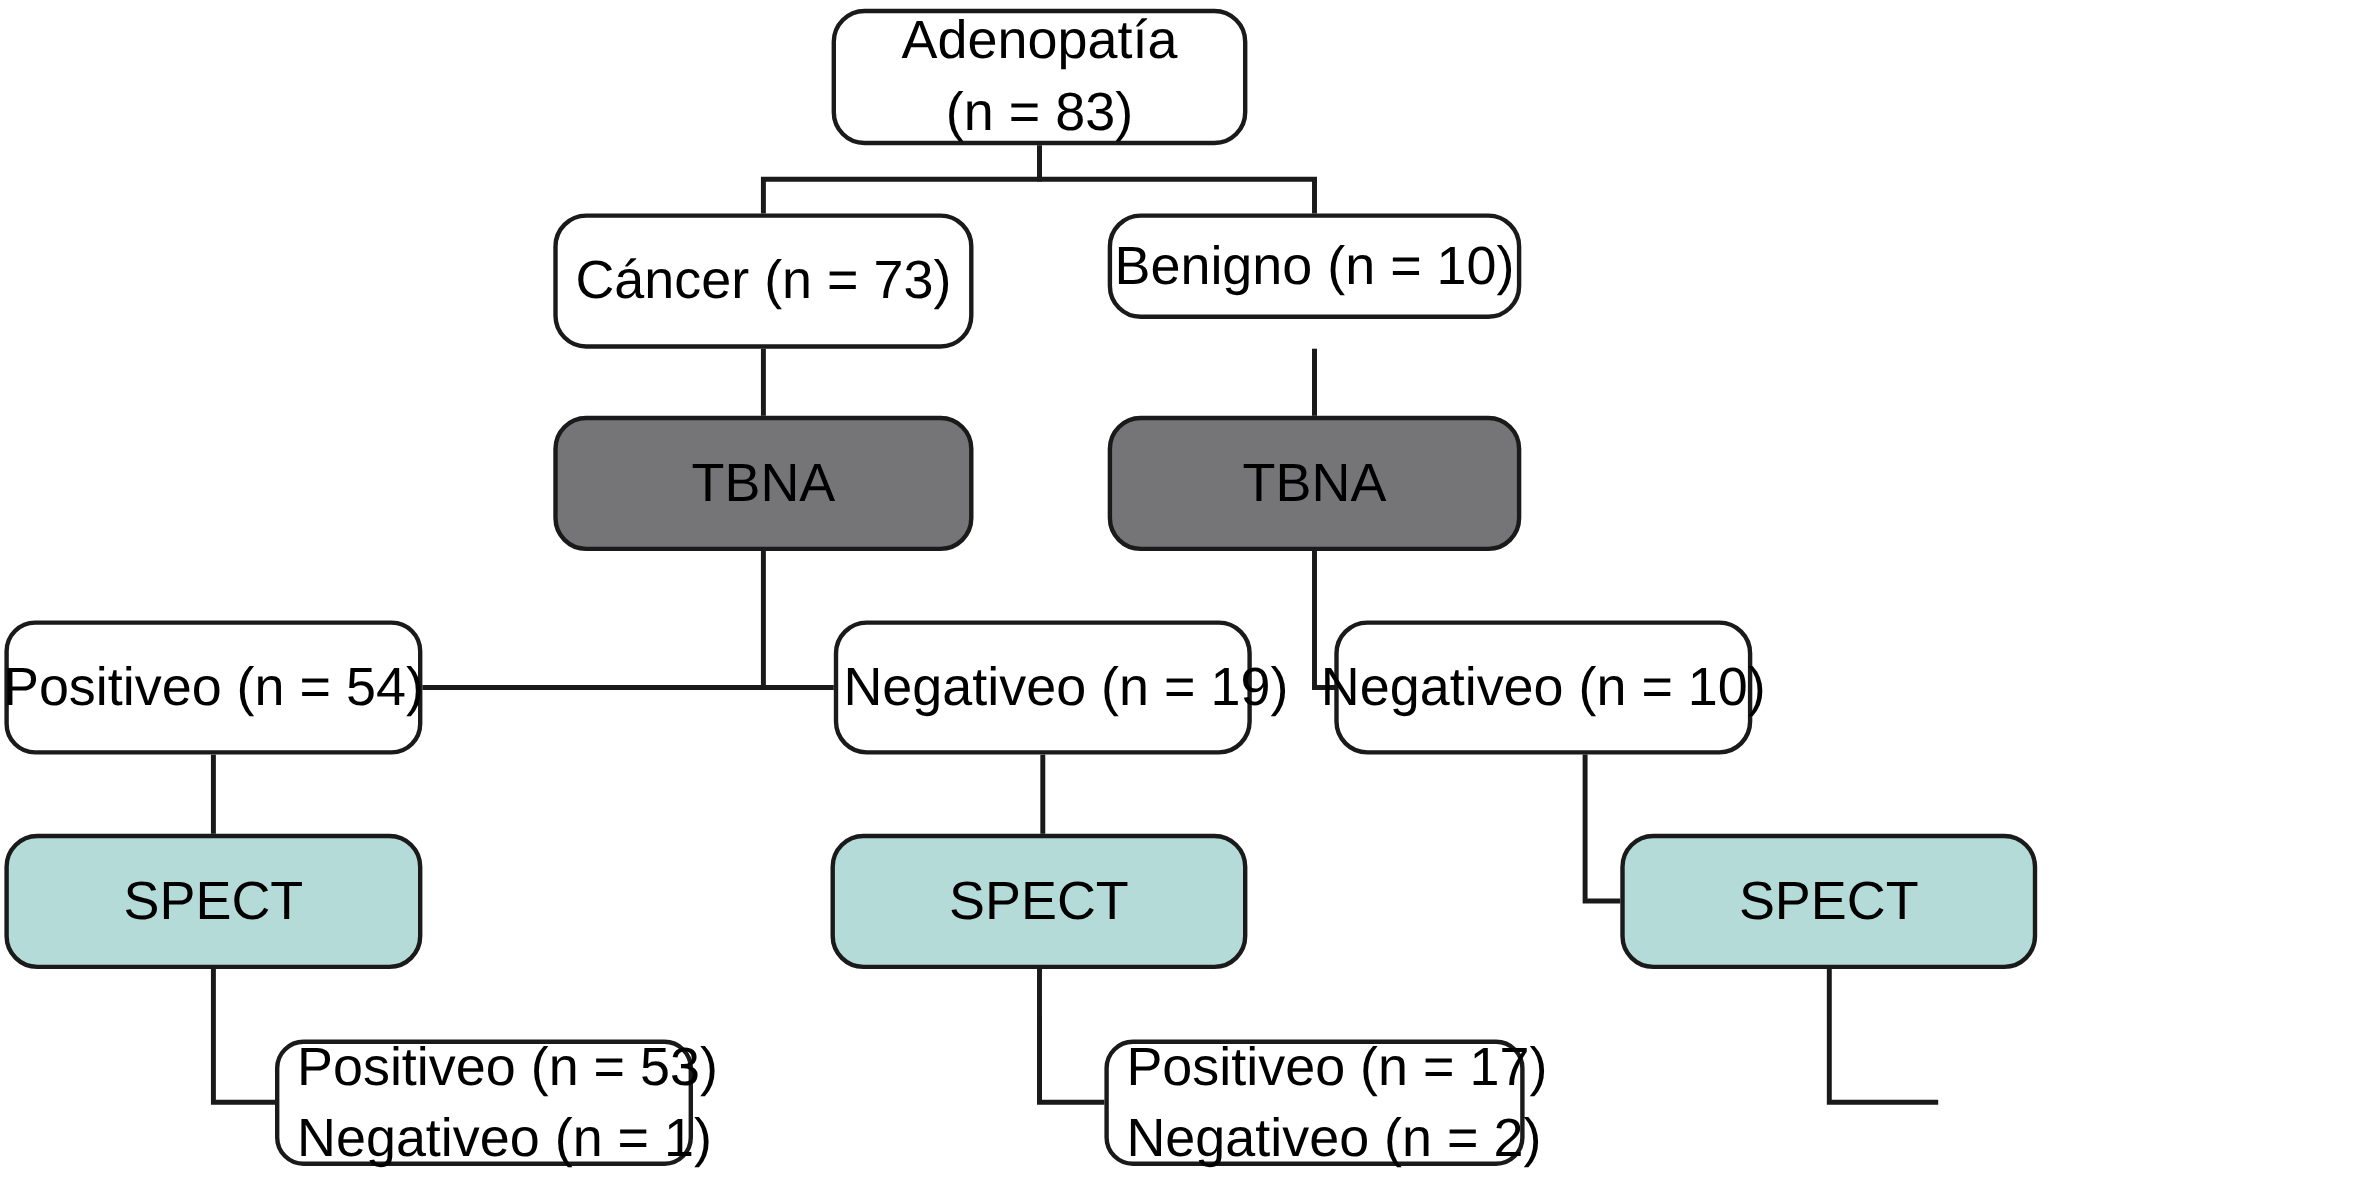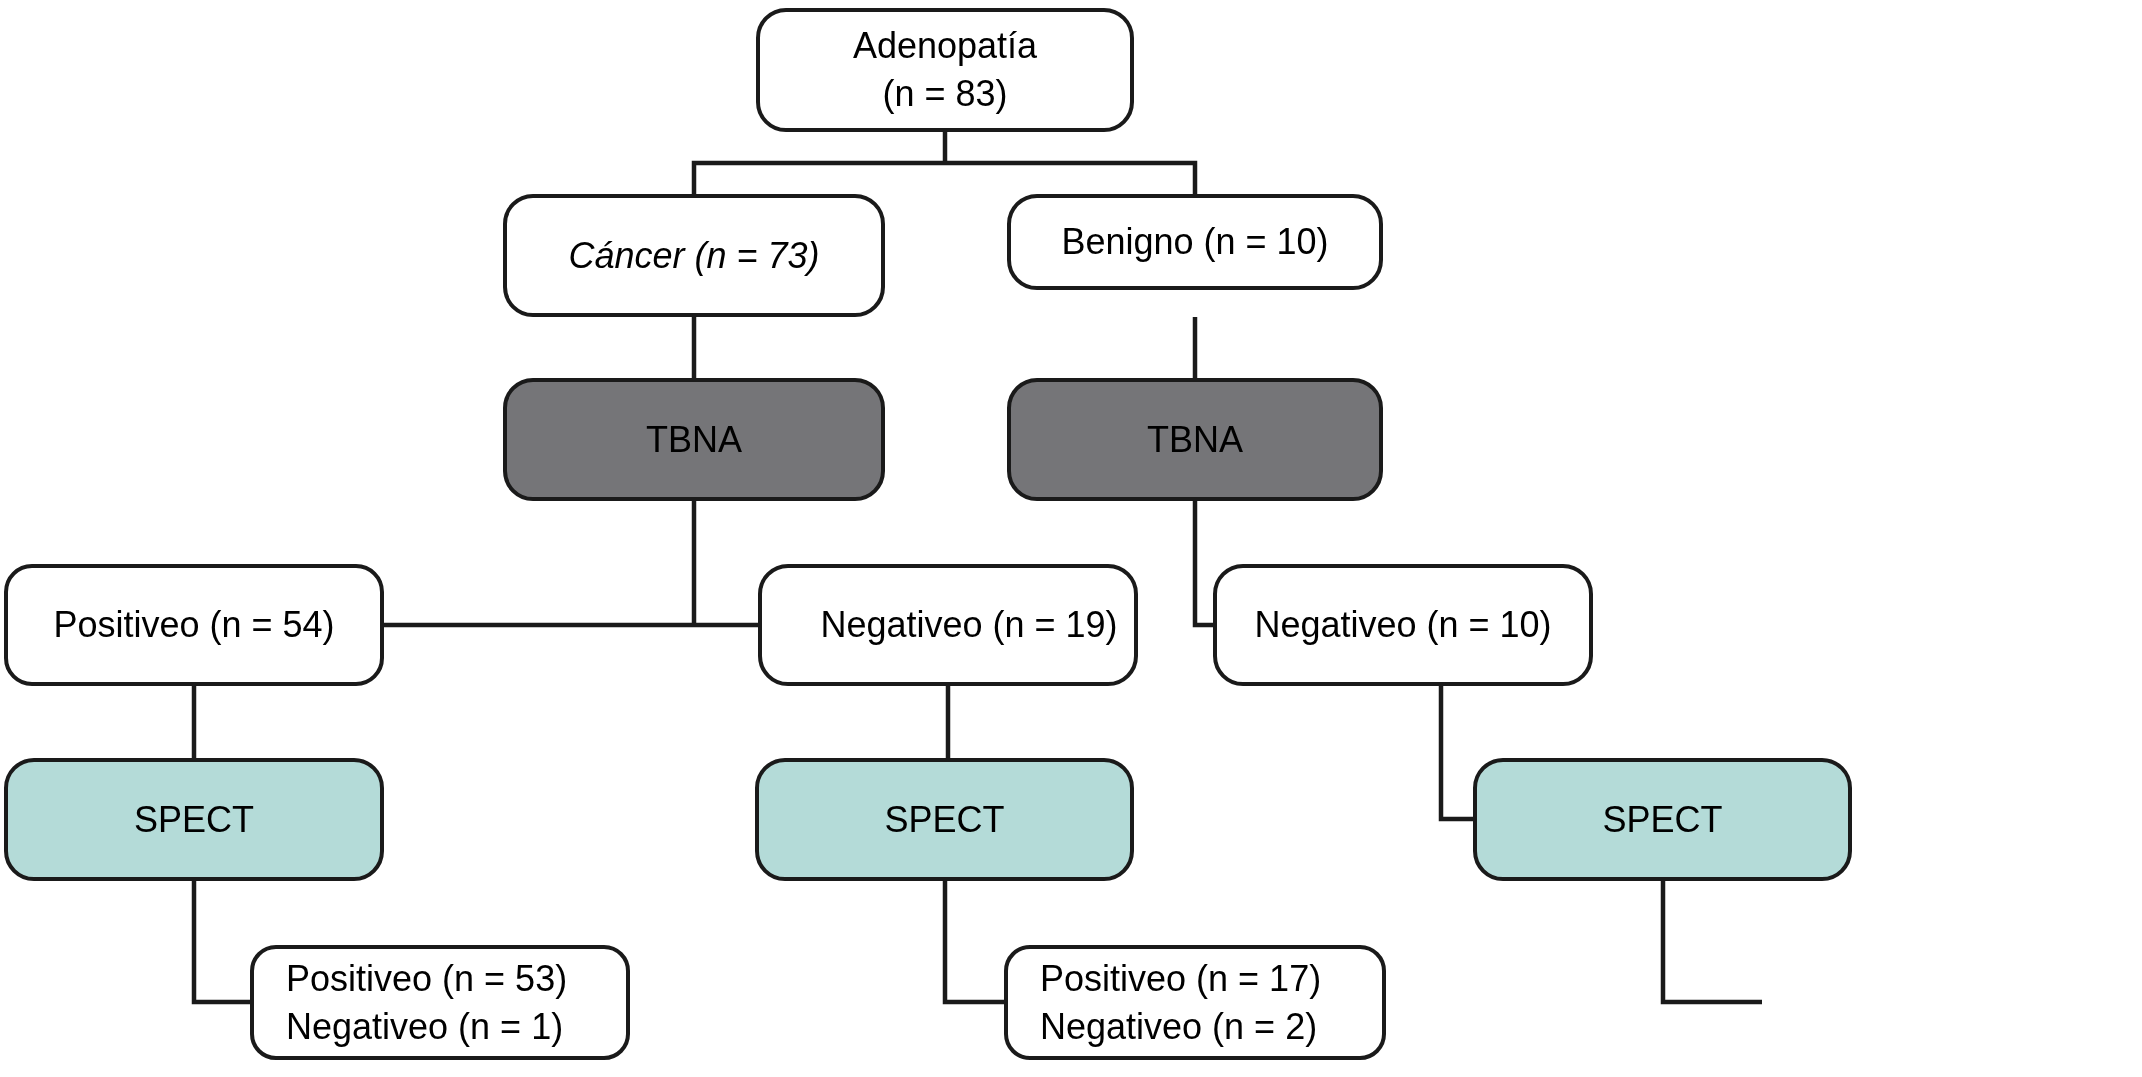--- a/index.html
+++ b/index.html
@@ -30,35 +30,35 @@
   .node {
     position: absolute;
     box-sizing: border-box;
     background: var(--white-fill, #ffffff);
     border: 4px solid var(--border, #1a1a1a);
     border-radius: 30px;
     display: flex;
     flex-direction: column;
     align-items: center;
     justify-content: center;
-    font-size: 36px;
+    font-size: 49px;
     line-height: 1.32;
     text-align: center;
     white-space: nowrap;
   }
   .node.gray { background: var(--tbna-fill, #757578); }
   .node.teal { background: var(--spect-fill, #b4dbd8); }
   .node.align-left {
     align-items: flex-start;
     text-align: center;
-    padding-left: 32px;
+    padding-left: 16px;
   }
   
   .n-adenopatia   { left: 756px;  top: 8px;   width: 378px; height: 124px; }
-  .n-cancer       { left: 503px;  top: 194px; width: 382px; height: 123px; font-style: italic; }
+  .n-cancer       { left: 503px;  top: 194px; width: 382px; height: 123px; }
   .n-benigno      { left: 1007px; top: 194px; width: 376px; height: 96px; }
   .n-tbna-left    { left: 503px;  top: 378px; width: 382px; height: 123px; }
   .n-tbna-right   { left: 1007px; top: 378px; width: 376px; height: 123px; }
   .n-pos54        { left: 4px;    top: 564px; width: 380px; height: 122px; border-radius: 28px; }
   .n-neg19        { left: 758px;  top: 564px; width: 380px; height: 122px; padding-left: 42px; }
   .n-neg10        { left: 1213px; top: 564px; width: 380px; height: 122px; }
   .n-spect-left   { left: 4px;    top: 758px; width: 380px; height: 123px; }
   .n-spect-mid    { left: 755px;  top: 758px; width: 379px; height: 123px; }
   .n-spect-right  { left: 1473px; top: 758px; width: 379px; height: 123px; }
   .n-out-left     { left: 250px;  top: 945px; width: 380px; height: 115px; border-radius: 26px; }

